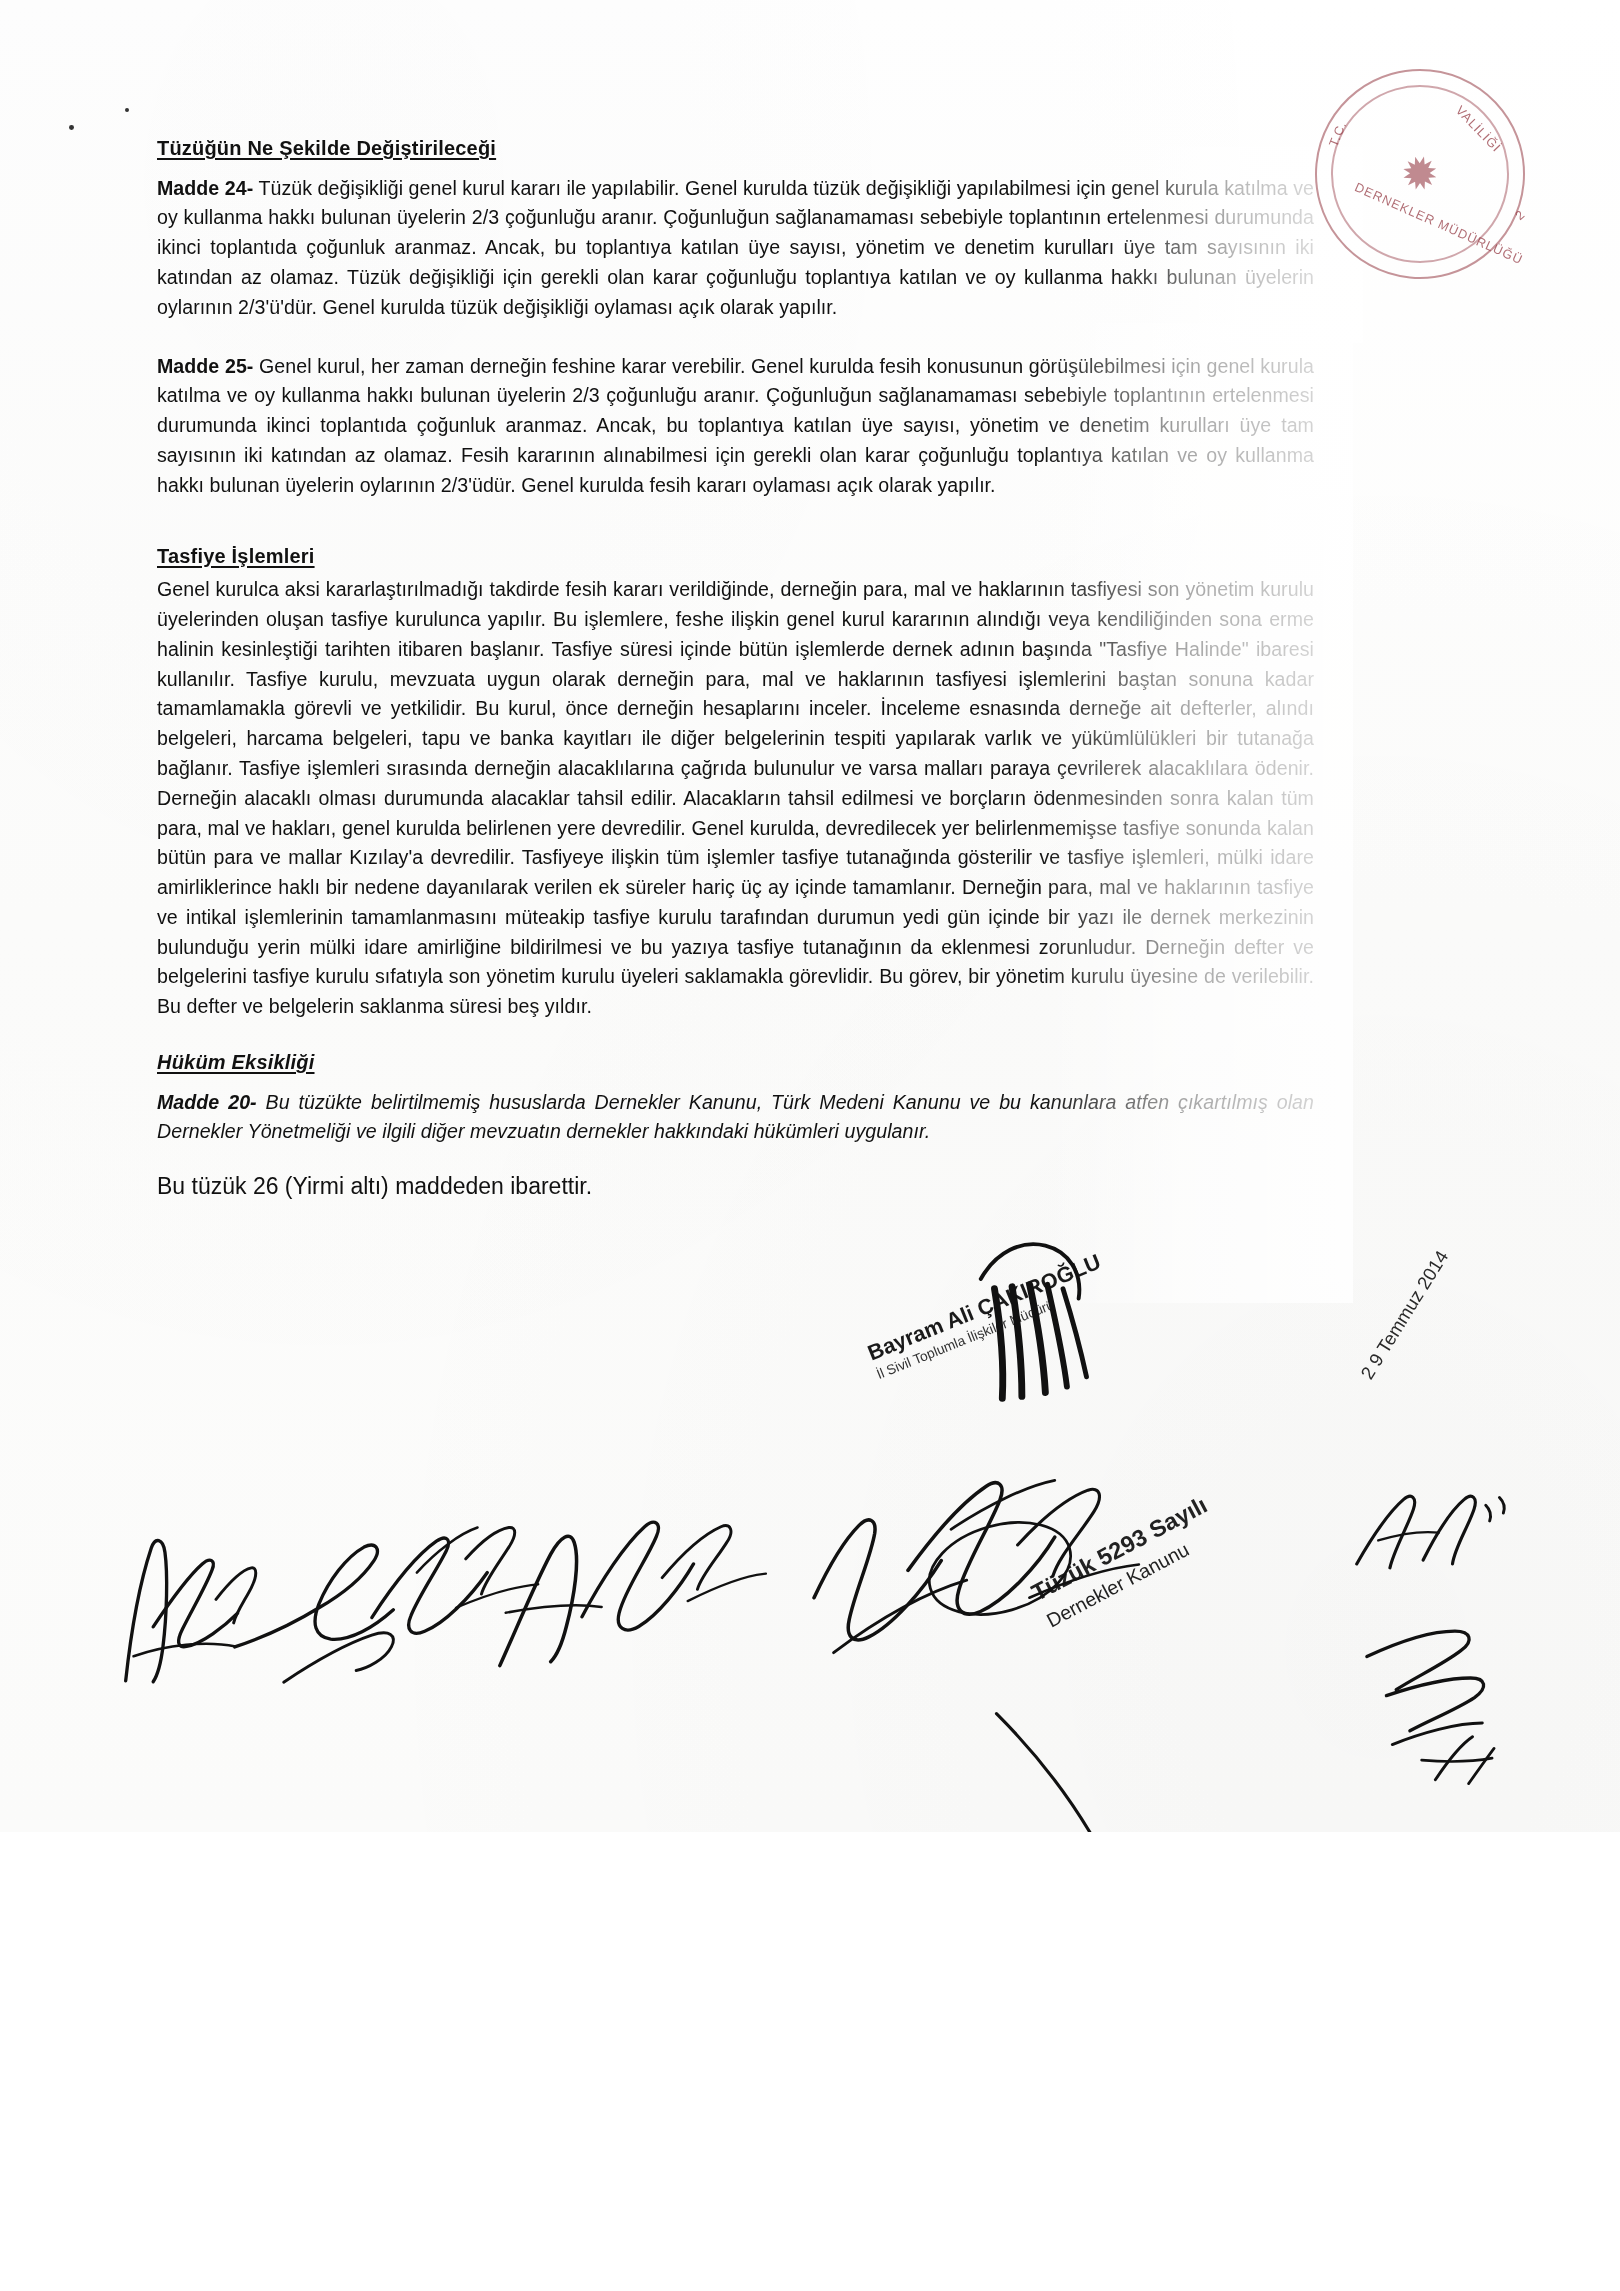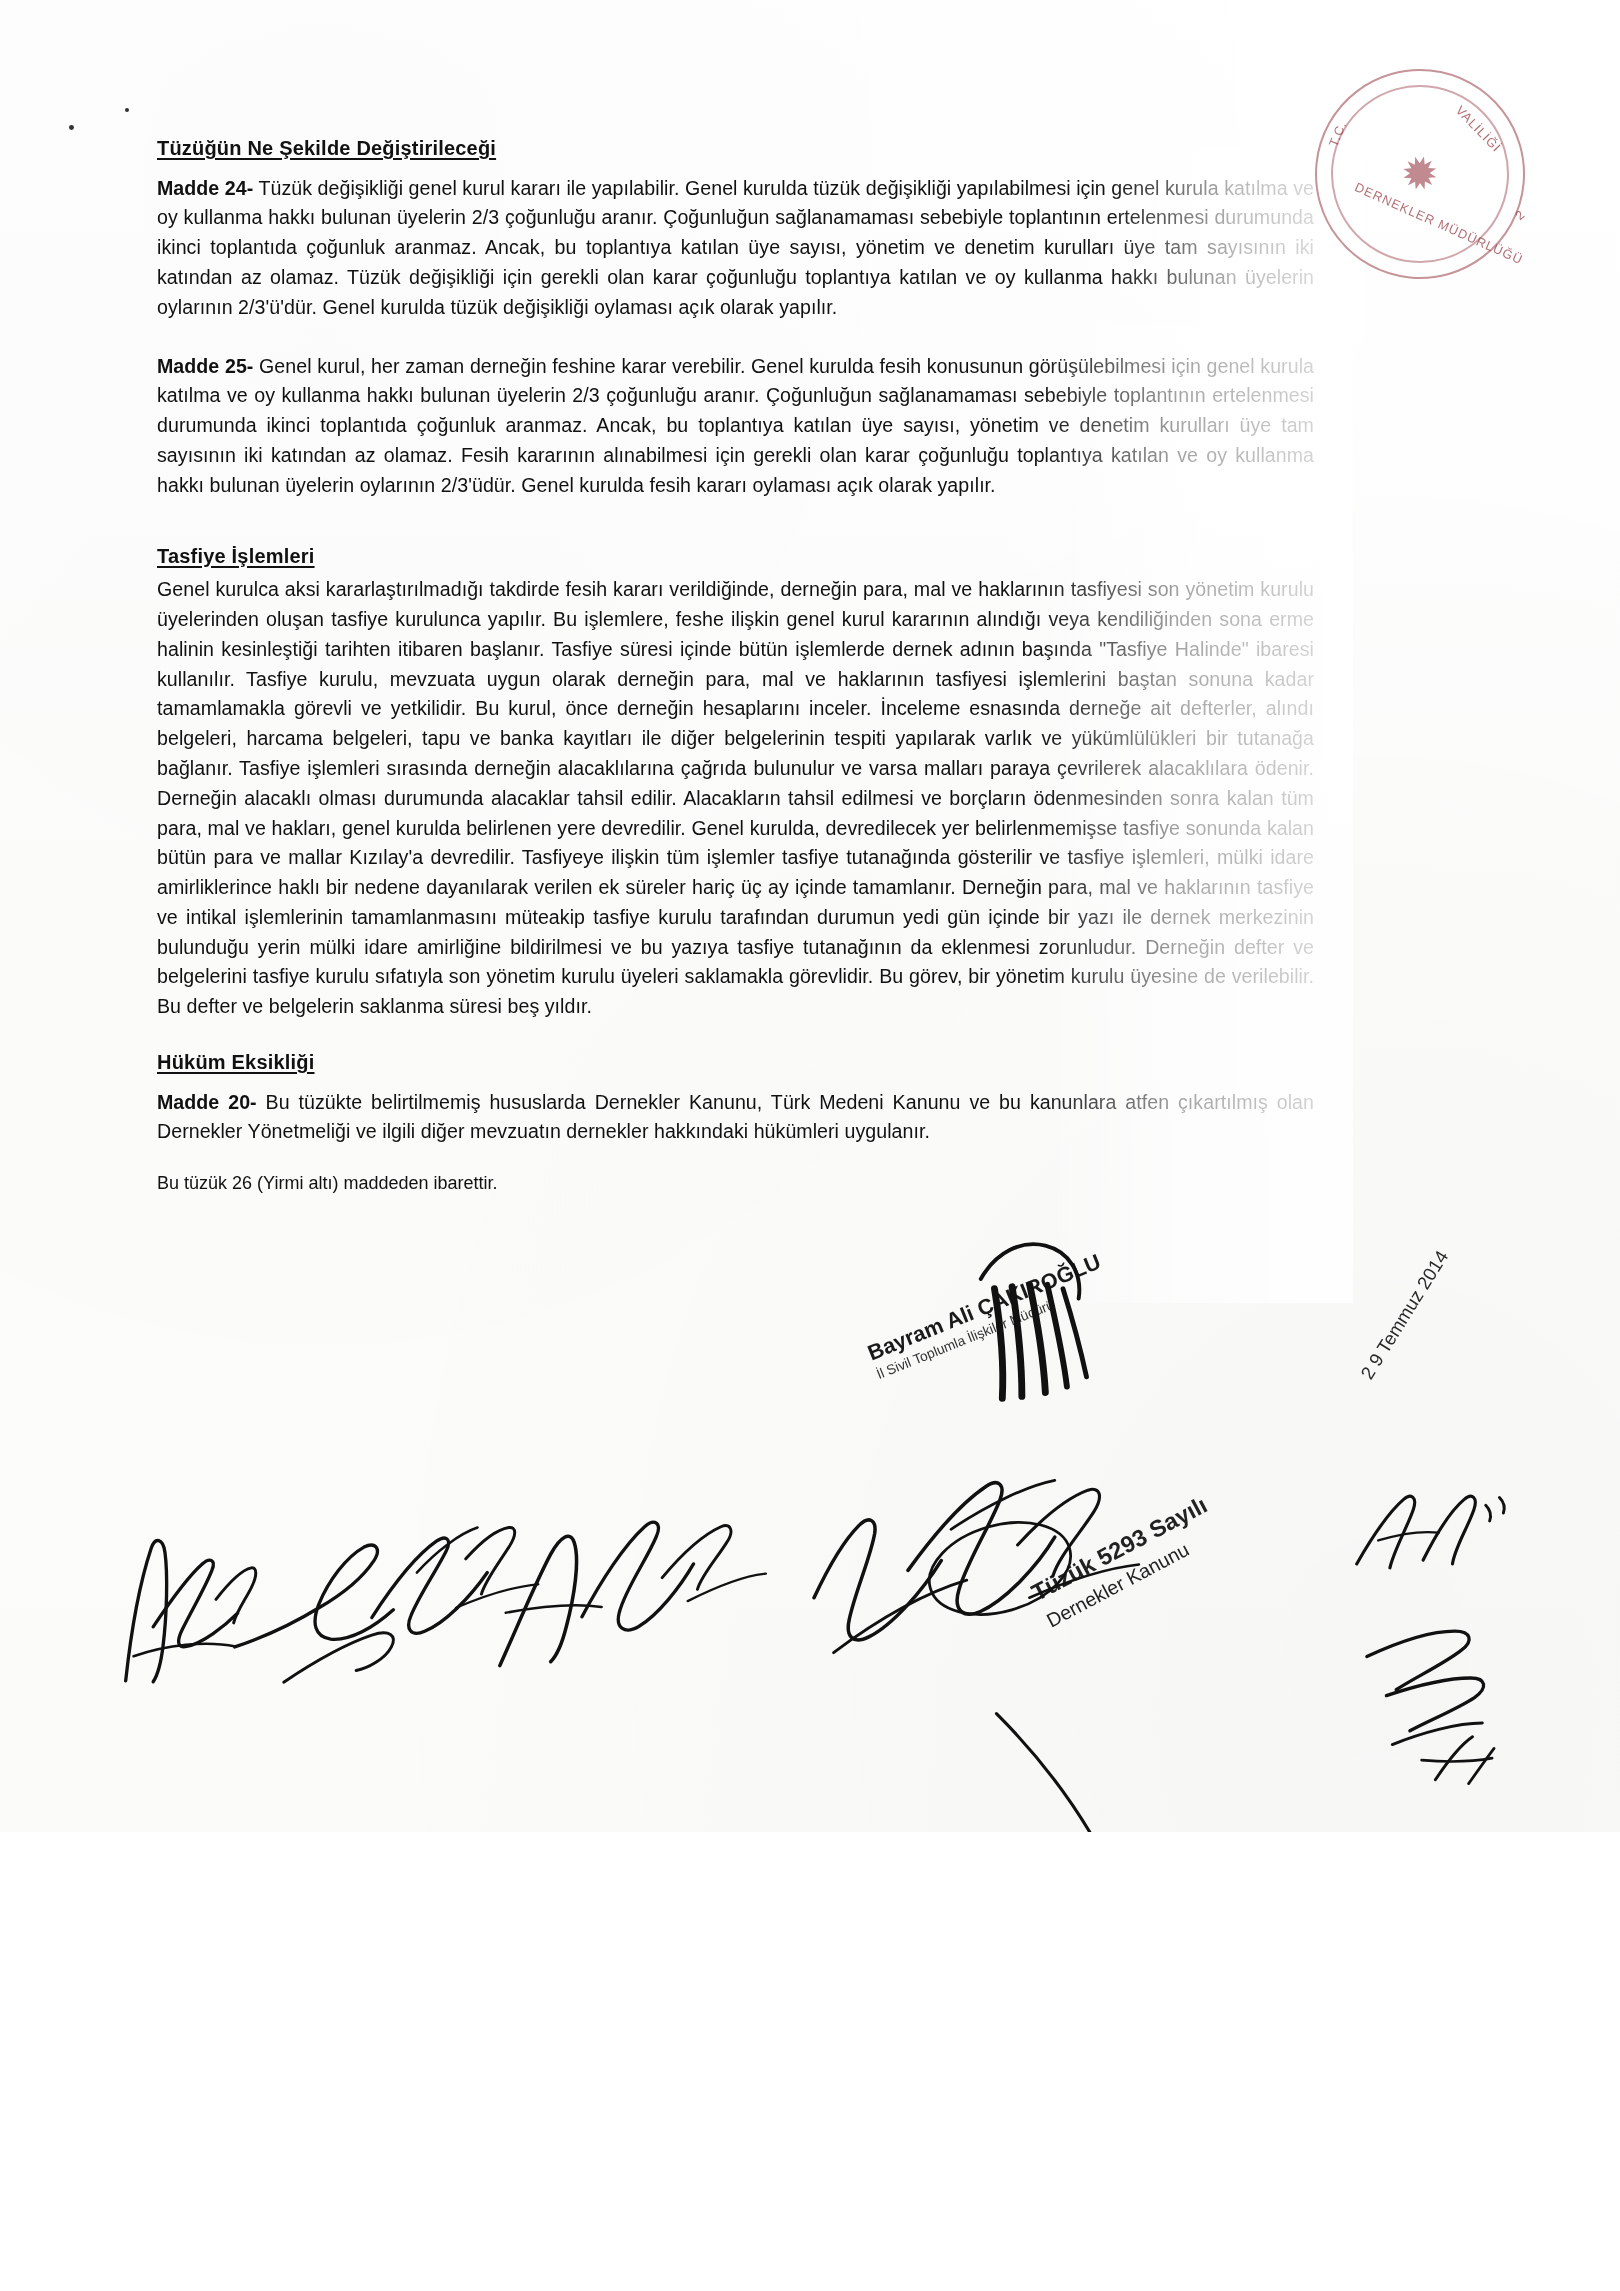--- a/index.html
+++ b/index.html
@@ -50,27 +50,28 @@
     letter-spacing: 0.05px;
   }
   .para .lead {
     font-weight: bold;
   }
   .block {
     margin-bottom: 29px;
   }
   .block-tight {
     margin-bottom: 11px;
+    font-style: italic;
   }
   .para-just {
     text-align: justify;
     text-justify: inter-word;
   }
   .closing {
-    font-size: 18px;
+    font-size: 23px;
     margin: 33px 0 0 0;
   }
   
   .fade-right {
     position: absolute;
     top: 323px;
     left: 1039px;
     width: 314px;
     height: 980px;
     background: linear-gradient(90deg, rgba(255,255,255,0) 0%, rgba(255,255,255,0.62) 45%, rgba(255,255,255,0.88) 100%);

